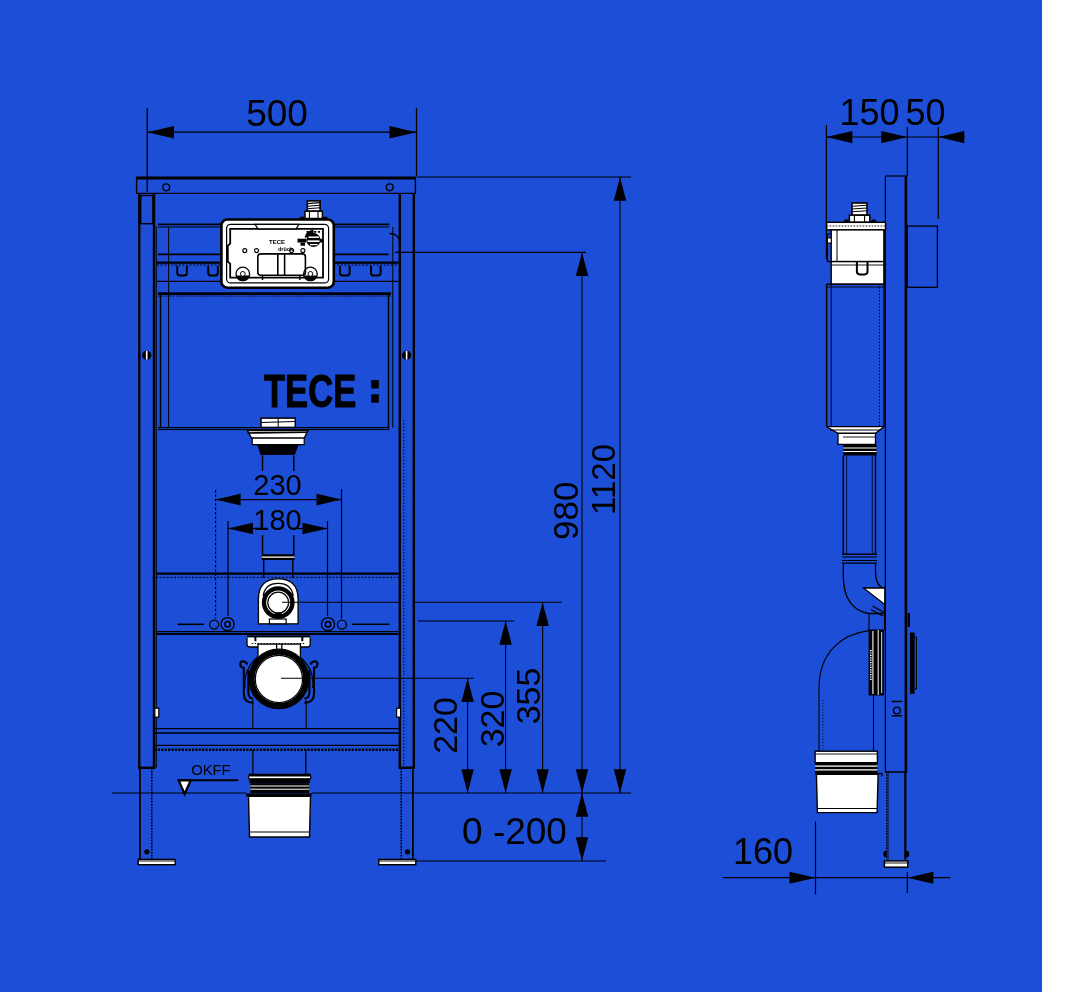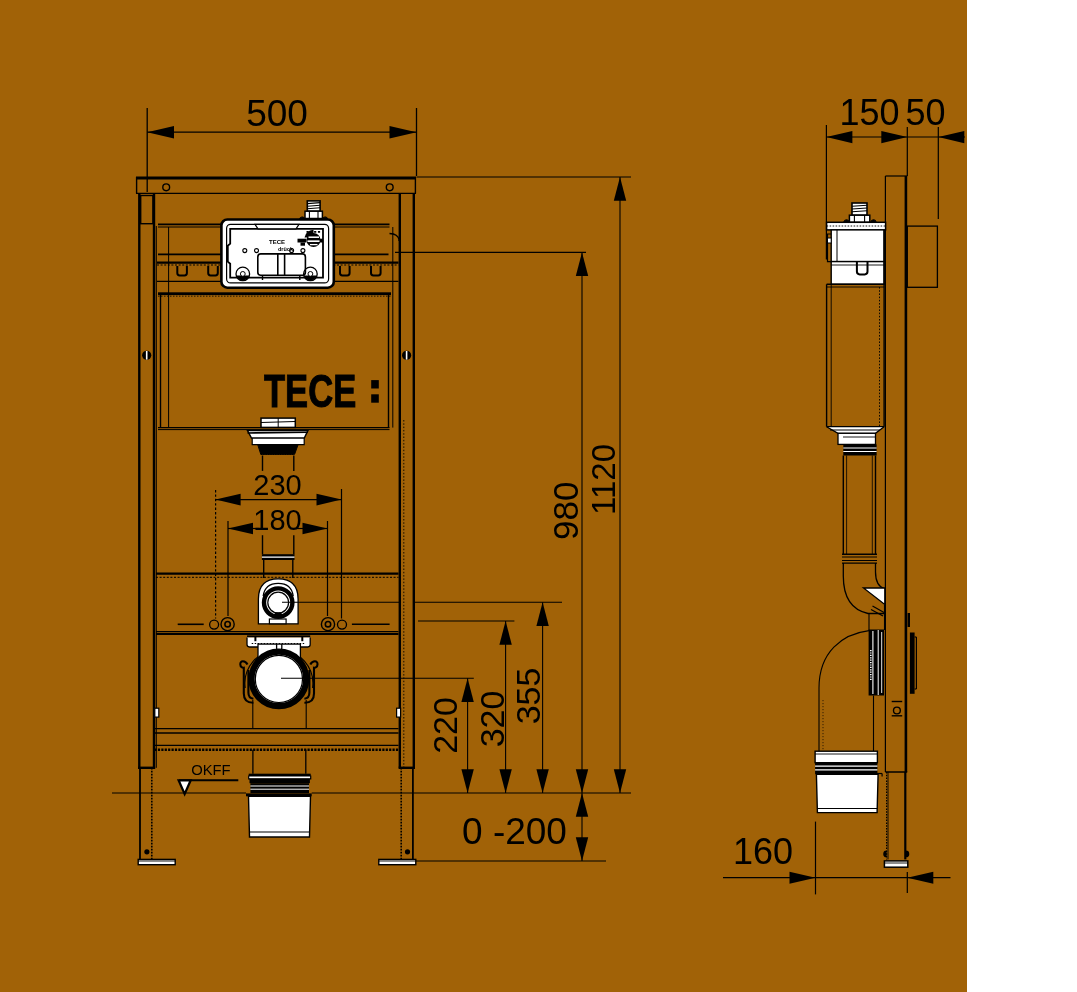--- a/index.html
+++ b/index.html
@@ -1,16 +1,16 @@
 <!DOCTYPE html>
 <html><head>
 <meta charset="utf-8">
 <style>
   html,body{margin:0;padding:0;background:#fff;}
-  #page{position:relative;width:967px;height:992px;background:#a16207;overflow:hidden;}
+  #page{position:relative;width:1042px;height:992px;background:#1d4ed8;overflow:hidden;}
   svg{position:absolute;top:0;left:0;}
   text{font-family:"Liberation Sans",sans-serif;fill:#000;}
 </style>
 </head>
 <body>
 <div id="page">
 <svg width="1077" height="992" viewBox="0 0 1077 992" fill="none" stroke-linecap="butt">
 
 <g id="front" stroke="#000">
 

